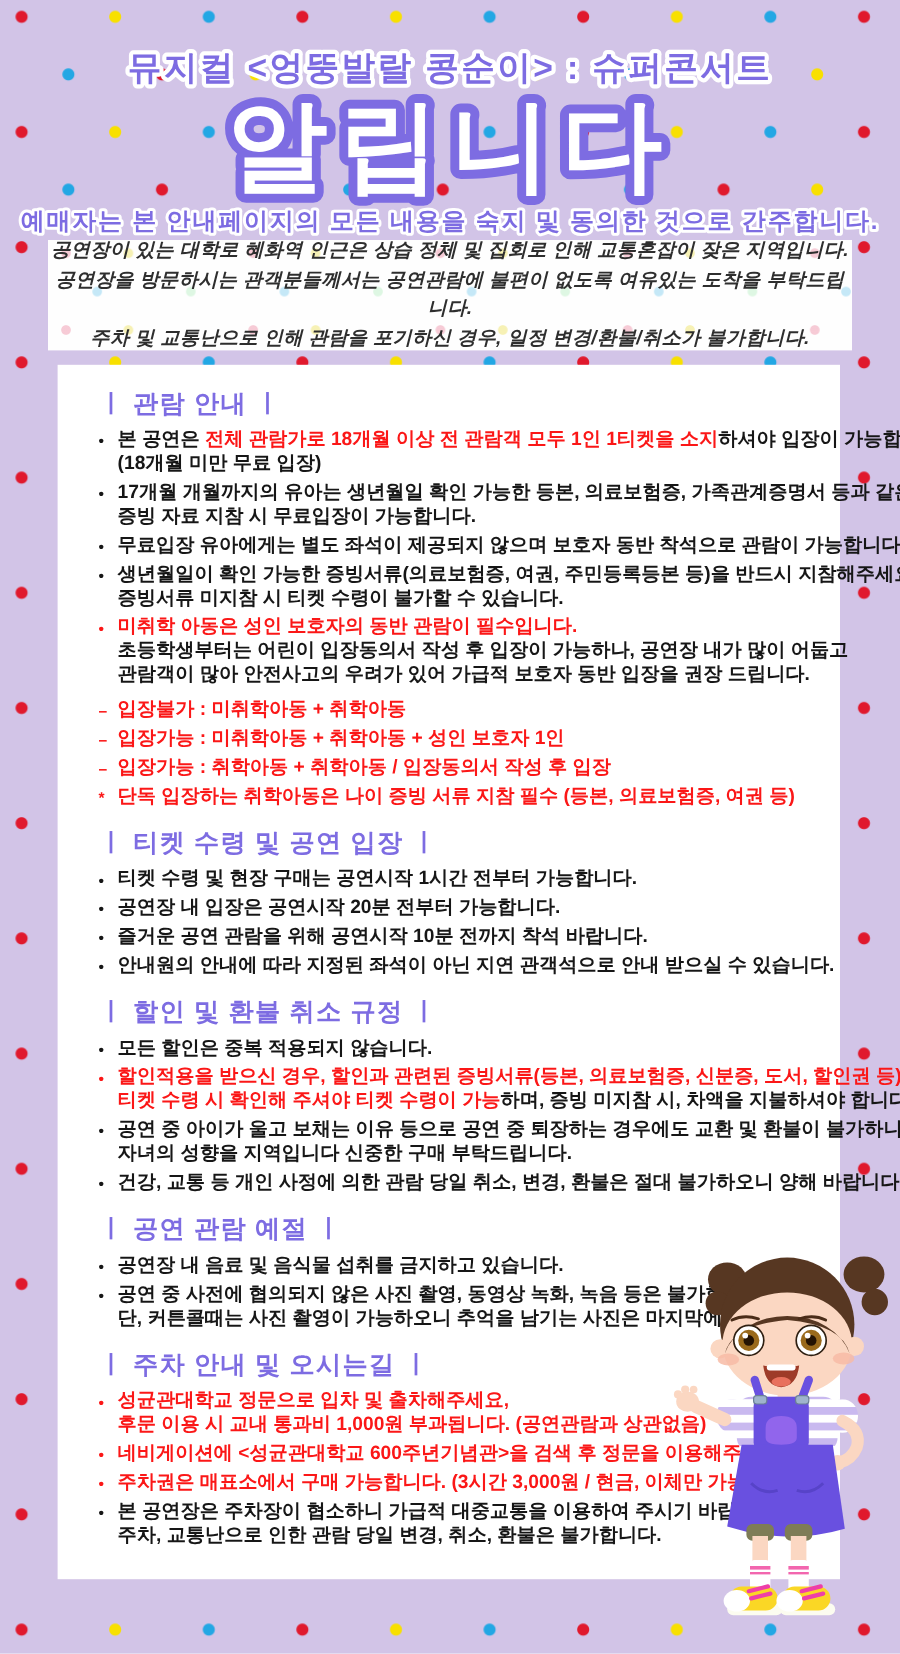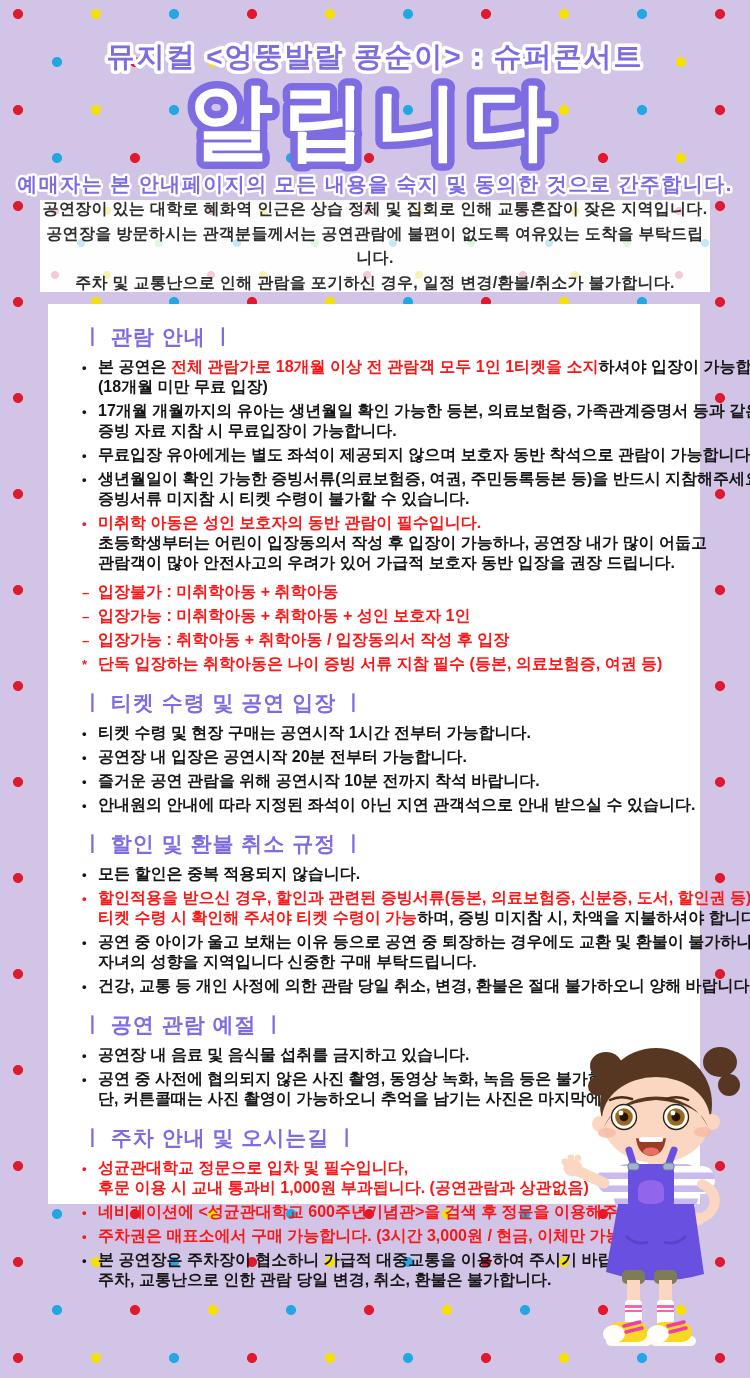--- a/index.html
+++ b/index.html
@@ -31,24 +31,24 @@
     position:absolute;left:40px;top:200px;width:670px;height:92px;
     background-color:#fefefe;
     background-image:
       radial-gradient(circle 4px at 5px 5px, rgba(240,160,180,.55) 3.6px, transparent 4.4px),
       radial-gradient(circle 4px at 5px 5px, rgba(240,230,120,.55) 3.6px, transparent 4.4px),
       radial-gradient(circle 4px at 5px 5px, rgba(140,210,240,.5) 3.6px, transparent 4.4px),
       radial-gradient(circle 4px at 5px 5px, rgba(190,240,200,.5) 3.6px, transparent 4.4px);
     background-size:156px 64px;
     background-position:10px 6px,62px 6px,36px 38px,114px 38px;
     display:flex;flex-direction:column;justify-content:center;align-items:center;
-    text-align:center;color:#2e2e2e;font-size:16px;line-height:24.5px;letter-spacing:.3px;
+    text-align:center;color:#2e2e2e;font-size:16px;line-height:24.5px;letter-spacing:.3px;font-style:italic;
   }
   .main-box{
-    position:absolute;left:48px;top:304px;width:652px;height:900px;
+    position:absolute;left:48px;top:304px;width:652px;height:1012px;
     background:#ffffff;box-sizing:border-box;
     padding:18px 14px 0 34px;z-index:1;
   }
   .sec-h{color:#7d6ce2;font-size:21px;line-height:26px;margin:16px 0 7px 0;letter-spacing:1px;}
   section.sec:first-child .sec-h{margin-top:2px;}
   .item{position:relative;padding-left:16px;margin:0 0 4px 0;font-size:16px;line-height:20px;}
   .item.gap-top{margin-top:9px;}
   .bullet{position:absolute;left:0;top:1px;font-size:13px;}
   .line{white-space:nowrap;}
   .c-k{color:#161616;}
@@ -167,21 +167,21 @@
         <div class="item">
           <span class="bullet c-k">•</span>
           <div class="line"><span class="c-k">공연 중 사전에 협의되지 않은 사진 촬영, 동영상 녹화, 녹음 등은 불가합니다.</span></div>
           <div class="line"><span class="c-k">단, 커튼콜때는 사진 촬영이 가능하오니 추억을 남기는 사진은 마지막에 담아주세요.</span></div>
         </div>
       </section>
       <section class="sec">
         <h2 class="sec-h">ㅣ 주차 안내 및 오시는길 ㅣ</h2>
         <div class="item">
           <span class="bullet c-r">•</span>
-          <div class="line"><span class="c-r">성균관대학교 정문으로 입차 및 필수입니다,</span></div>
+          <div class="line"><span class="c-r">성균관대학교 정문으로 입차 및 출차해주세요,</span></div>
           <div class="line"><span class="c-r">후문 이용 시 교내 통과비 1,000원 부과됩니다. (공연관람과 상관없음)</span></div>
         </div>
         <div class="item">
           <span class="bullet c-r">•</span>
           <div class="line"><span class="c-r">네비게이션에 &lt;성균관대학교 600주년기념관&gt;을 검색 후 정문을 이용해주세요.</span></div>
         </div>
         <div class="item">
           <span class="bullet c-r">•</span>
           <div class="line"><span class="c-r">주차권은 매표소에서 구매 가능합니다. (3시간 3,000원 / 현금, 이체만 가능)</span></div>
         </div>

